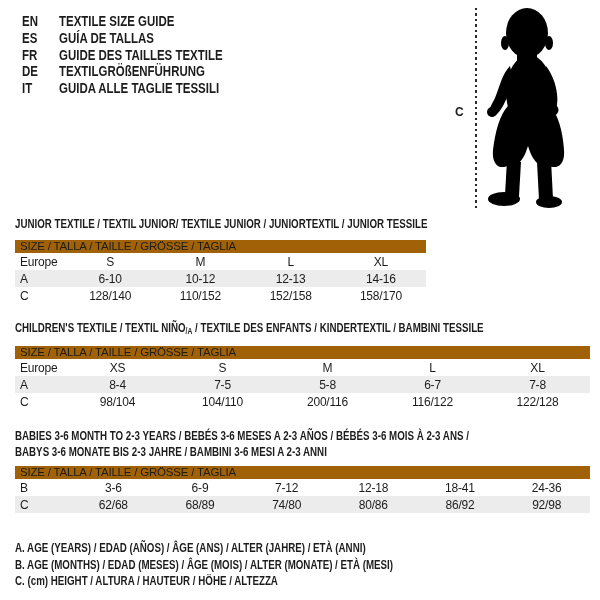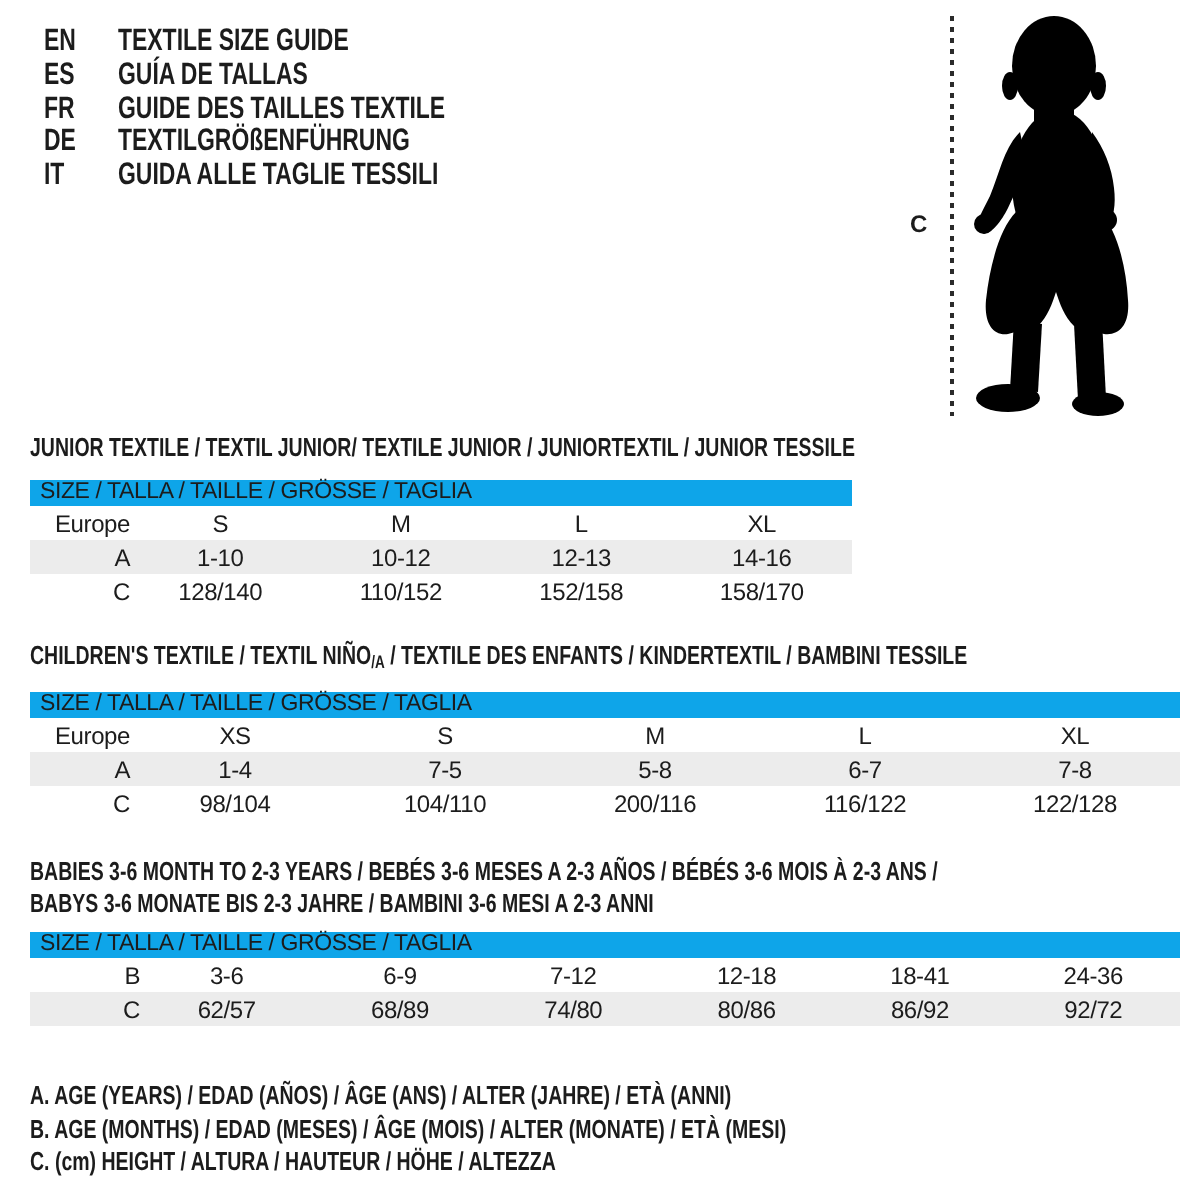--- a/index.html
+++ b/index.html
@@ -39,25 +39,25 @@
   }
   
   table.size-table{
     position:absolute;left:15px;border-collapse:collapse;table-layout:fixed;
     font-size:12px;color:#1c1c1c;letter-spacing:-0.2px;
   }
   #table-junior{top:240px;width:411px;}
   #table-children{top:346px;width:575px;}
   #table-babies{top:466px;width:575px;}
   th.bar{
-    background:#0ea5e9;font-weight:normal;text-align:left;
+    background:#a16207;font-weight:normal;text-align:left;
     height:13px;line-height:13px;font-size:11.5px;padding:0 0 0 5px;
   }
   td{height:17px;text-align:center;padding:0;}
-  td.rowlabel{text-align:right;padding-left:5px;}
+  td.rowlabel{text-align:left;padding-left:5px;}
   tr.shaded{background:#ececec;}
 </style>
 </head>
 <body>
 
 <div class="lang-header">
   <div class="lang-row"><span class="code">EN</span><span>TEXTILE SIZE GUIDE</span></div>
   <div class="lang-row"><span class="code">ES</span><span>GUÍA DE TALLAS</span></div>
   <div class="lang-row"><span class="code">FR</span><span>GUIDE DES TAILLES TEXTILE</span></div>
   <div class="lang-row"><span class="code">DE</span><span>TEXTILGRÖßENFÜHRUNG</span></div>
@@ -102,21 +102,21 @@
   <tbody>
     <tr>
       <td class="rowlabel">Europe</td>
       <td>S</td>
       <td>M</td>
       <td>L</td>
       <td>XL</td>
     </tr>
     <tr class="shaded">
       <td class="rowlabel">A</td>
-      <td>1-10</td>
+      <td>6-10</td>
       <td>10-12</td>
       <td>12-13</td>
       <td>14-16</td>
     </tr>
     <tr>
       <td class="rowlabel">C</td>
       <td>128/140</td>
       <td>110/152</td>
       <td>152/158</td>
       <td>158/170</td>
@@ -143,21 +143,21 @@
     <tr>
       <td class="rowlabel">Europe</td>
       <td>XS</td>
       <td>S</td>
       <td>M</td>
       <td>L</td>
       <td>XL</td>
     </tr>
     <tr class="shaded">
       <td class="rowlabel">A</td>
-      <td>1-4</td>
+      <td>8-4</td>
       <td>7-5</td>
       <td>5-8</td>
       <td>6-7</td>
       <td>7-8</td>
     </tr>
     <tr>
       <td class="rowlabel">C</td>
       <td>98/104</td>
       <td>104/110</td>
       <td>200/116</td>
@@ -191,26 +191,26 @@
       <td class="rowlabel">B</td>
       <td>3-6</td>
       <td>6-9</td>
       <td>7-12</td>
       <td>12-18</td>
       <td>18-41</td>
       <td>24-36</td>
     </tr>
     <tr class="shaded">
       <td class="rowlabel">C</td>
-      <td>62/57</td>
+      <td>62/68</td>
       <td>68/89</td>
       <td>74/80</td>
       <td>80/86</td>
       <td>86/92</td>
-      <td>92/72</td>
+      <td>92/98</td>
     </tr>
   </tbody>
 </table>
 
 <div class="legend">
   <div>A. AGE (YEARS) / EDAD (AÑOS) / ÂGE (ANS) / ALTER (JAHRE) / ETÀ (ANNI)</div>
   <div>B. AGE (MONTHS) / EDAD (MESES) / ÂGE (MOIS) / ALTER (MONATE) / ETÀ (MESI)</div>
   <div>C. (cm) HEIGHT / ALTURA / HAUTEUR / HÖHE / ALTEZZA</div>
 </div>
 

